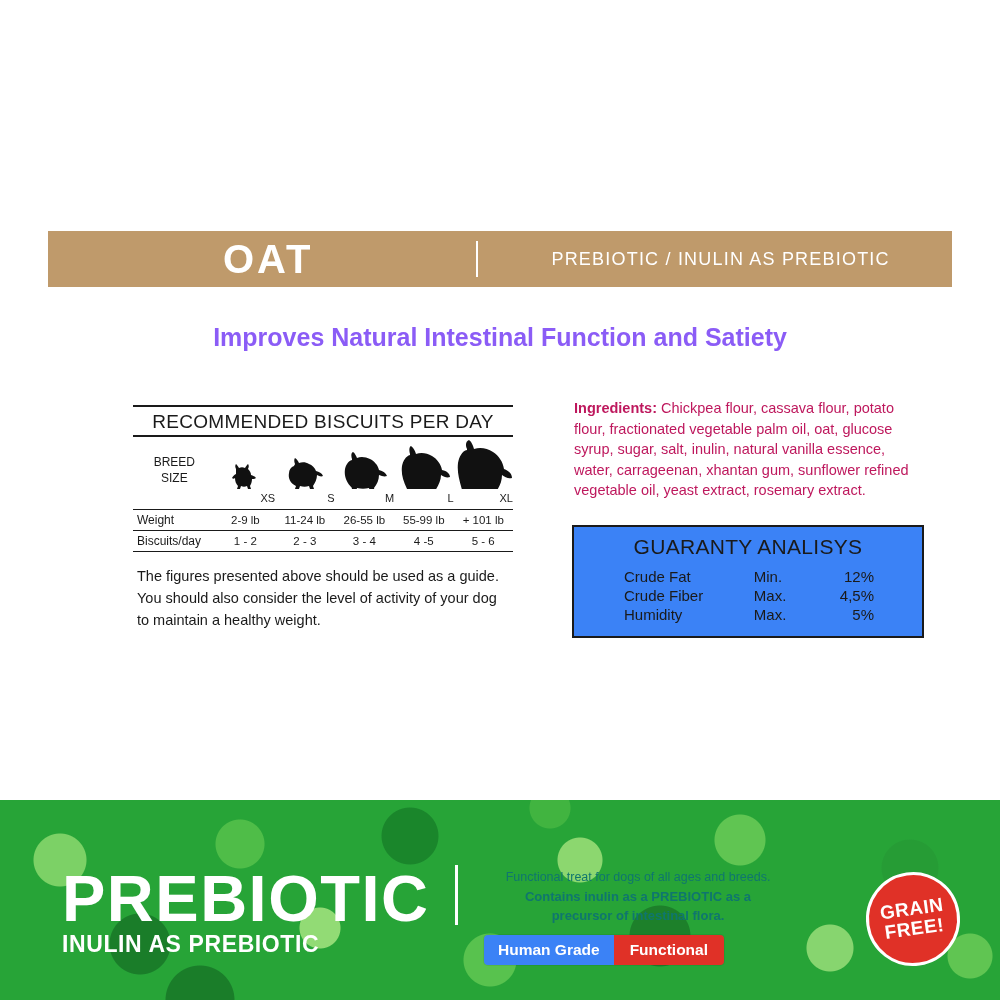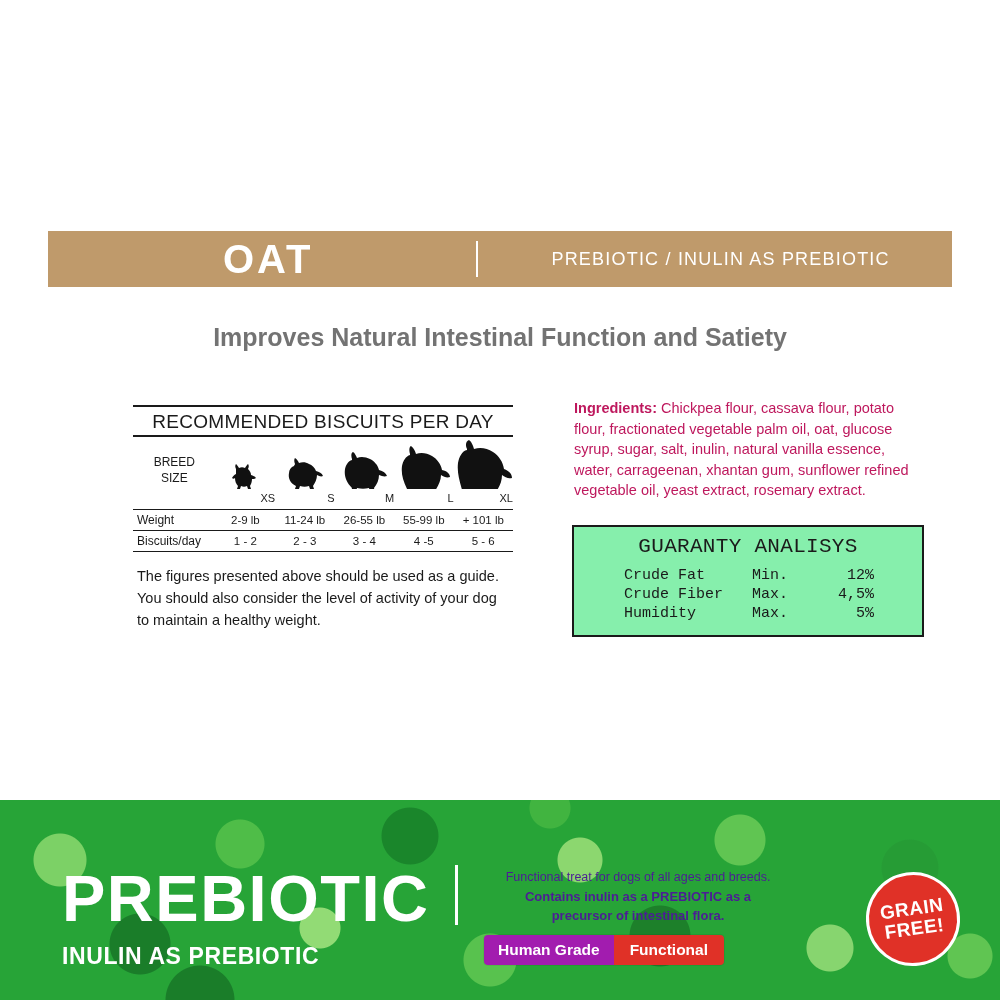--- a/index.html
+++ b/index.html
@@ -44,21 +44,21 @@
     letter-spacing: 1.2px;
     margin-left: 73px;
   }
 
   
   .tagline {
     position: absolute;
     left: 0; top: 323px;
     width: 1000px;
     text-align: center;
-    color: #737373;
+    color: #8b5cf6;
     font-size: 25px;
     font-weight: bold;
   }
 
   
   .feed-block {
     position: absolute;
     left: 133px; top: 405px;
     width: 380px;
   }
@@ -135,22 +135,21 @@
     color: #be185d;
   }
   .ingredients b { font-weight: bold; }
 
   .guaranty {
     position: absolute;
     left: 572px; top: 525px;
     width: 352px;
     border: 2px solid #1a1a1a;
     padding: 8px 0 12px 0;
-    background: #86efac;
-    font-family: Liberation Mono, monospace;
+    background: #3b82f6;
   }
   .guaranty-title {
     text-align: center;
     font-size: 21px;
     color: #1a1a1a;
     letter-spacing: .3px;
     margin-bottom: 8px;
   }
   table.ga {
     width: 100%;
@@ -199,48 +198,47 @@
   .strip-title {
     font-size: 65px;
     font-weight: bold;
     letter-spacing: 1.5px;
     line-height: 1;
   }
   .strip-sub {
     font-size: 23px;
     font-weight: bold;
     letter-spacing: .6px;
-    margin-top: 12px;
   }
   .strip-divider {
     position: absolute;
     left: 455px; top: 865px;
     width: 3px; height: 60px;
     background: #ffffff;
   }
   .strip-center {
     position: absolute;
     left: 478px; top: 868px;
     width: 320px;
     text-align: center;
-    color: #4c1d95;
+    color: #0f766e;
     font-size: 12.5px;
     line-height: 1.5;
   }
   .strip-center .bold { font-weight: bold; font-size: 13px; }
   .pills {
     position: absolute;
     left: 484px; top: 935px;
     display: flex;
     border-radius: 4px;
     overflow: hidden;
     box-shadow: 0 0 0 1px rgba(0,0,0,.06);
   }
   .pill-a {
-    background: #a21caf;
+    background: #3b82f6;
     color: #ffffff;
     font-weight: bold;
     font-size: 15.5px;
     padding: 6px 14px;
   }
   .pill-b {
     background: #e03127;
     color: #ffffff;
     font-weight: bold;
     font-size: 15.5px;

